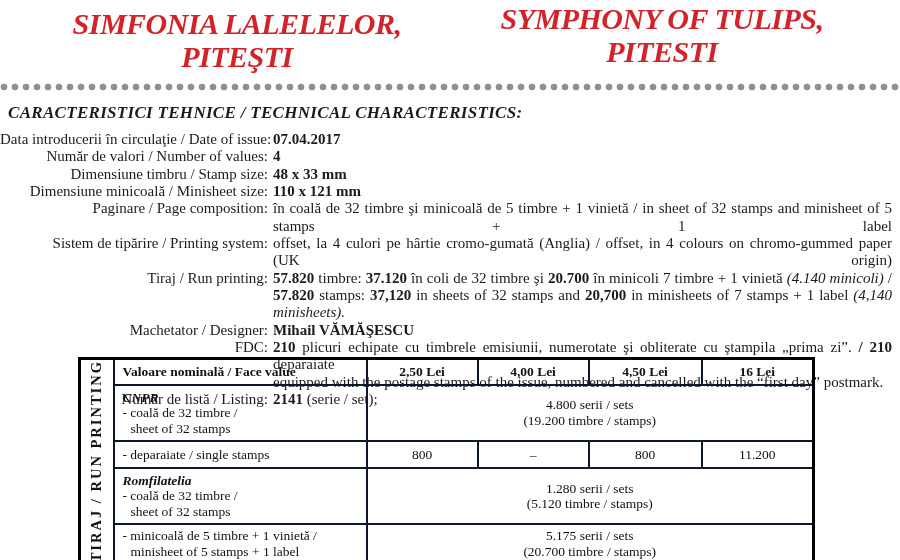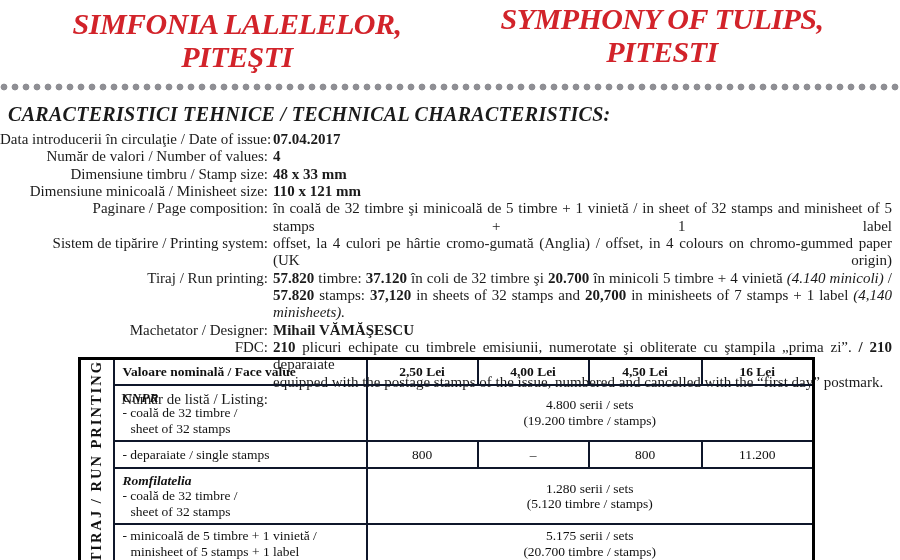--- a/index.html
+++ b/index.html
@@ -23,21 +23,21 @@
   
   .dots {
     position:absolute; top:83px; left:0; width:900px; height:8px;
     background-image: radial-gradient(circle at 4px 4px, #8f8f94 3.1px, rgba(0,0,0,0) 3.7px);
     background-size:11px 8px; background-repeat:repeat-x;
   }
 
   
   .section-heading {
     position:absolute; top:103px; left:8px;
-    font-style:italic; font-weight:bold; font-size:20px; letter-spacing:0.3px;
+    font-style:italic; font-weight:bold; font-size:17px; letter-spacing:0.3px;
   }
 
   
   .specs { position:absolute; top:131px; left:0; width:892px; font-size:15px; line-height:17.35px; }
   .spec-row { display:flex; align-items:flex-start; }
   .spec-label { flex:none; width:268px; text-align:right; white-space:nowrap; }
   .spec-value { flex:1; margin-left:5px; min-width:0; }
   .spec-line.justify { text-align:justify; text-align-last:justify; }
 
   
@@ -121,21 +121,21 @@
     <div class="spec-row">
       <div class="spec-label">Sistem de tipărire / Printing system:</div>
       <div class="spec-value">
         <div class="spec-line justify"><span>offset, la 4 culori pe hârtie cromo-gumată (Anglia) / offset, in 4 colours on chromo-gummed paper (UK origin)</span></div>
       </div>
     </div>
 
     <div class="spec-row">
       <div class="spec-label">Tiraj / Run printing:</div>
       <div class="spec-value">
-        <div class="spec-line justify"><span style="font-weight: bold;">57.820</span><span> timbre: </span><span style="font-weight: bold;">37.120</span><span> în coli de 32 timbre şi </span><span style="font-weight: bold;">20.700</span><span> în minicoli 5 timbre + 4 vinietă </span><span style="font-style: italic;">(4.140 minicoli)</span><span> /</span></div>
+        <div class="spec-line justify"><span style="font-weight: bold;">57.820</span><span> timbre: </span><span style="font-weight: bold;">37.120</span><span> în coli de 32 timbre şi </span><span style="font-weight: bold;">20.700</span><span> în minicoli 7 timbre + 1 vinietă </span><span style="font-style: italic;">(4.140 minicoli)</span><span> /</span></div>
         <div class="spec-line justify"><span style="font-weight: bold;">57.820</span><span> stamps: </span><span style="font-weight: bold;">37,120</span><span> in sheets of 32 stamps and </span><span style="font-weight: bold;">20,700</span><span> in minisheets of 7 stamps + 1 label </span><span style="font-style: italic;">(4,140 minisheets).</span></div>
       </div>
     </div>
 
     <div class="spec-row">
       <div class="spec-label">Machetator / Designer:</div>
       <div class="spec-value">
         <div class="spec-line"><span style="font-weight: bold;">Mihail VĂMĂŞESCU</span></div>
       </div>
     </div>
@@ -143,20 +143,23 @@
     <div class="spec-row">
       <div class="spec-label">FDC:</div>
       <div class="spec-value">
         <div class="spec-line justify"><span style="font-weight: bold;">210</span><span> plicuri echipate cu timbrele emisiunii, numerotate şi obliterate cu ştampila „prima zi”. </span><span style="font-weight: bold;">/ 210</span><span> deparaiate</span></div>
         <div class="spec-line"><span>equipped with the postage stamps of the issue, numbered and cancelled with the “first day” postmark.</span></div>
       </div>
     </div>
 
     <div class="spec-row">
       <div class="spec-label">Număr de listă / Listing:</div>
+      <div class="spec-value">
+        <div class="spec-line"><span style="font-weight: bold;">2141</span><span> (serie / set);</span></div>
+      </div>
     </div>
 
   </div>
 
   <table class="print-table">
     <colgroup>
       <col style="width:34px">
       <col style="width:253px">
       <col style="width:111px">
       <col style="width:111px">

